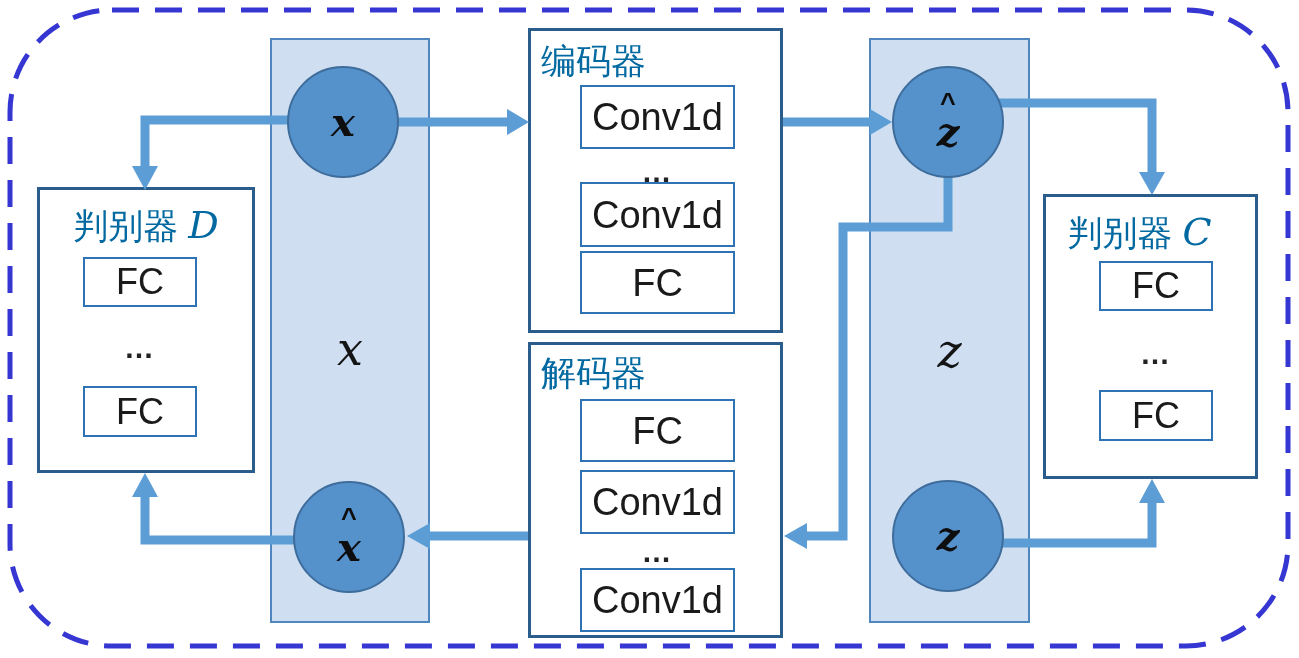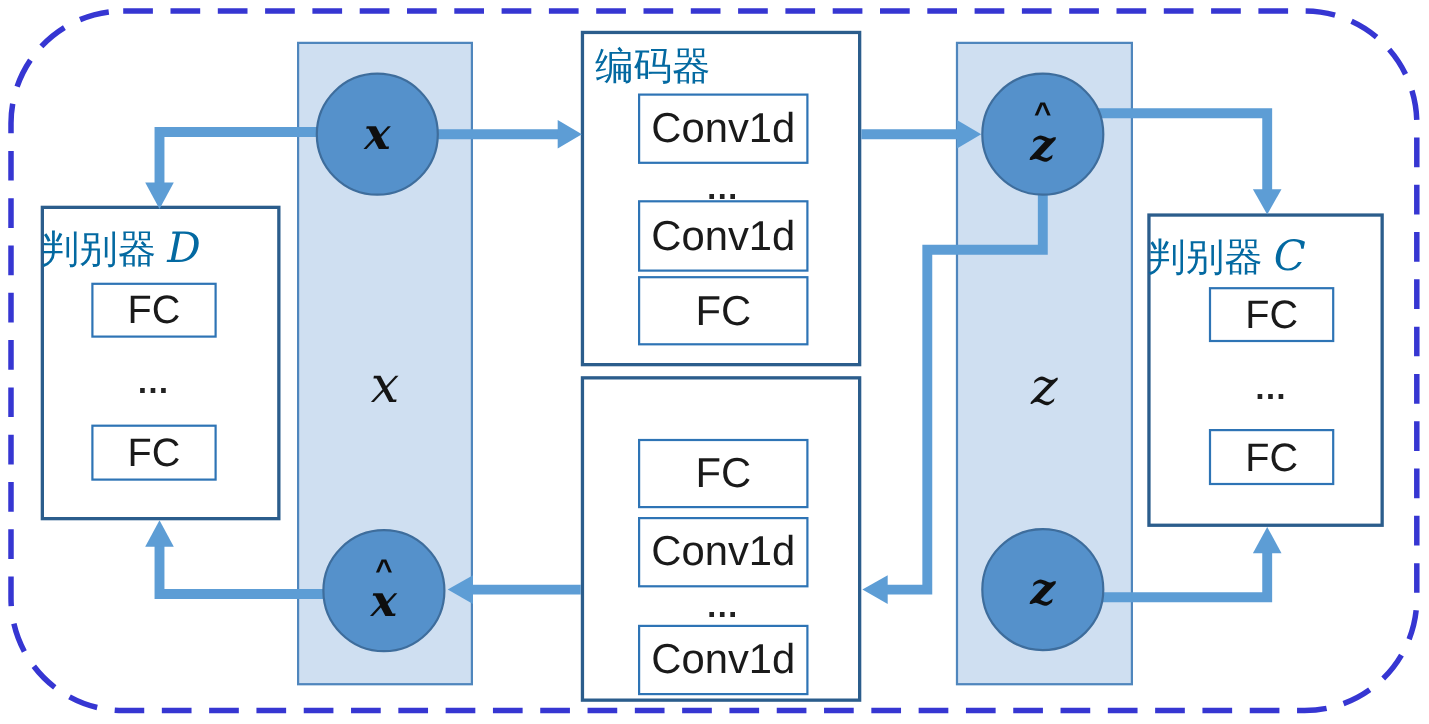--- a/index.html
+++ b/index.html
@@ -21,21 +21,21 @@
   .module-box{
     background:#ffffff;border:3px solid #2b5d8c;box-sizing:border-box;z-index:3;
   }
   .module-title{
     z-index:4;font-size:35px;color:#0369a1;line-height:1.1;white-space:nowrap;
   }
   .module-title .script{
     font-family:"DejaVu Serif","Liberation Serif",serif;
     font-style:italic;font-size:38px;margin-left:10px;
   }
-  .t-center{text-align:left;}
+  .t-center{text-align:center;}
   
   .layer-box{
     background:#ffffff;border:2px solid #2e74b5;box-sizing:border-box;z-index:4;
     display:flex;align-items:center;justify-content:center;
     font-size:36px;color:#1a1a1a;line-height:1;
   }
   .layer-big{font-size:38px;}
   .dots{
     z-index:4;text-align:center;font-size:30px;font-weight:bold;color:#222;
     letter-spacing:2px;line-height:1;
@@ -80,20 +80,21 @@
   <div class="abs layer-box" style="left:1099px;top:390px;width:114px;height:51px;">FC</div>
 
   <div class="abs module-box" style="left:528px;top:28px;width:255px;height:305px;"></div>
   <div class="abs module-title" style="left:541px;top:42px;">编码器</div>
   <div class="abs layer-box layer-big" style="left:580px;top:85px;width:155px;height:64px;">Conv1d</div>
   <div class="abs dots" style="left:580px;top:157px;width:155px;">…</div>
   <div class="abs layer-box layer-big" style="left:580px;top:182px;width:155px;height:65px;">Conv1d</div>
   <div class="abs layer-box layer-big" style="left:580px;top:251px;width:155px;height:63px;">FC</div>
 
   <div class="abs module-box" style="left:528px;top:342px;width:255px;height:296px;"></div>
+  <div class="abs module-title" style="left:541px;top:354px;">解码器</div>
   <div class="abs layer-box layer-big" style="left:580px;top:399px;width:155px;height:63px;">FC</div>
   <div class="abs layer-box layer-big" style="left:580px;top:470px;width:155px;height:64px;">Conv1d</div>
   <div class="abs dots" style="left:580px;top:537px;width:155px;">…</div>
   <div class="abs layer-box layer-big" style="left:580px;top:568px;width:155px;height:64px;">Conv1d</div>
 
   <svg class="connector-layer" width="1299" height="658" viewBox="0 0 1299 658">
     <rect x="10" y="10" width="1278" height="636" rx="102" ry="102" fill="none" stroke="#3636d2" stroke-width="5" stroke-dasharray="27 16"></rect>
     <g stroke="#5d9dd5" stroke-width="9" fill="none">
       <path d="M343 120 L145 120 L145 167"></path>
       <path d="M343 122 L508 122"></path>

